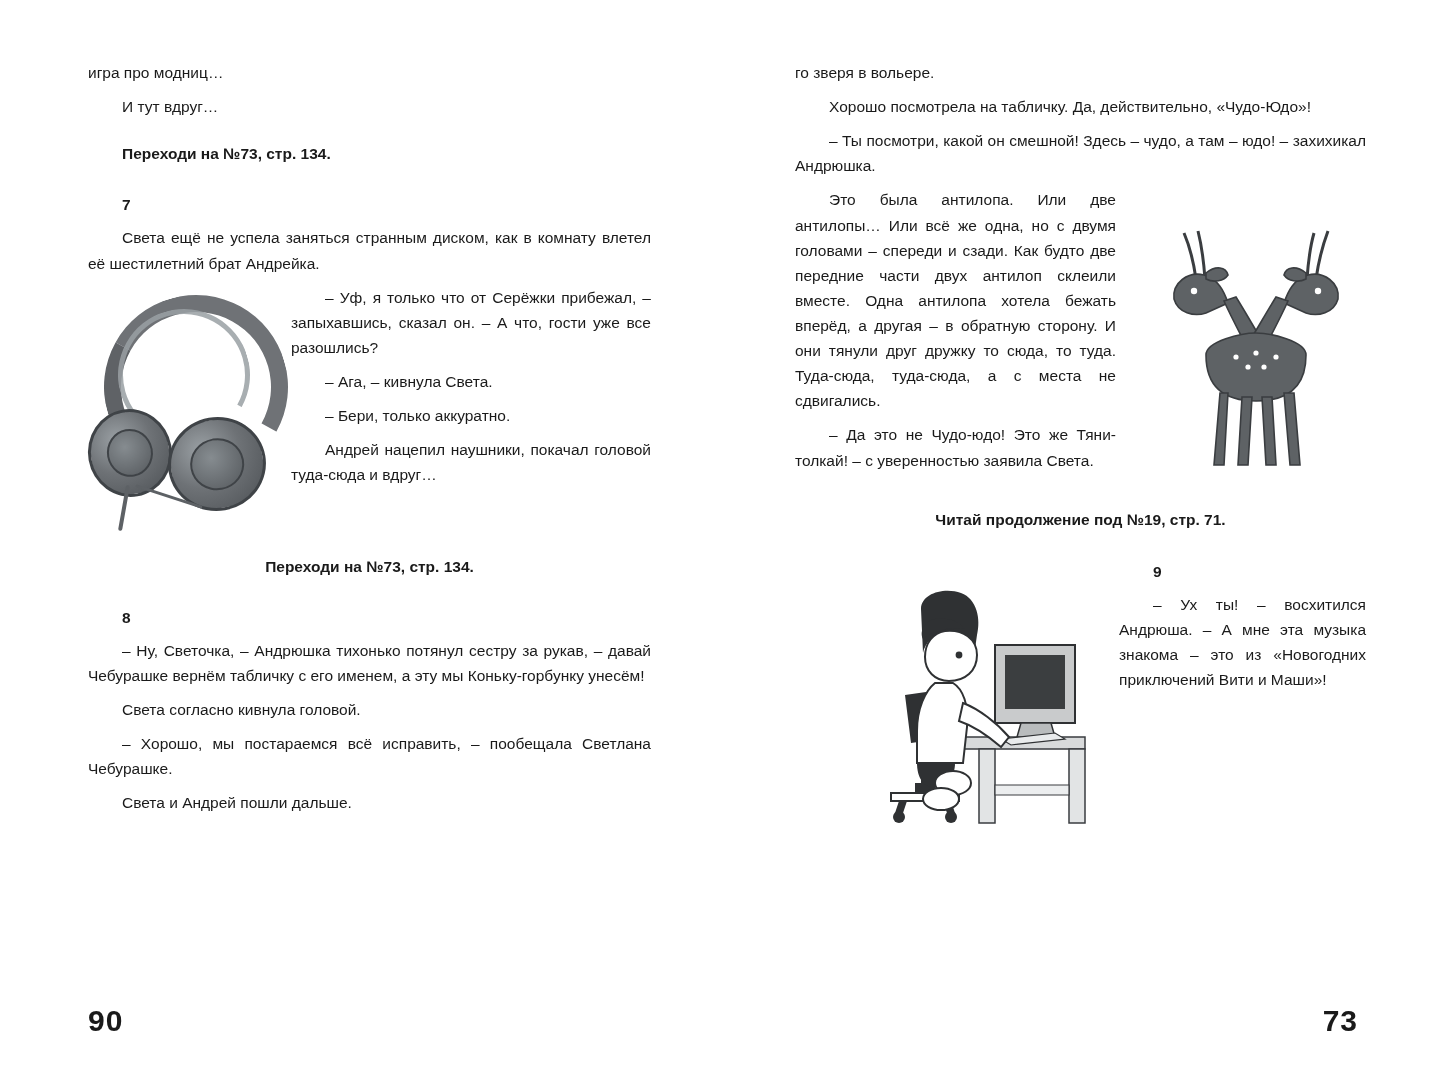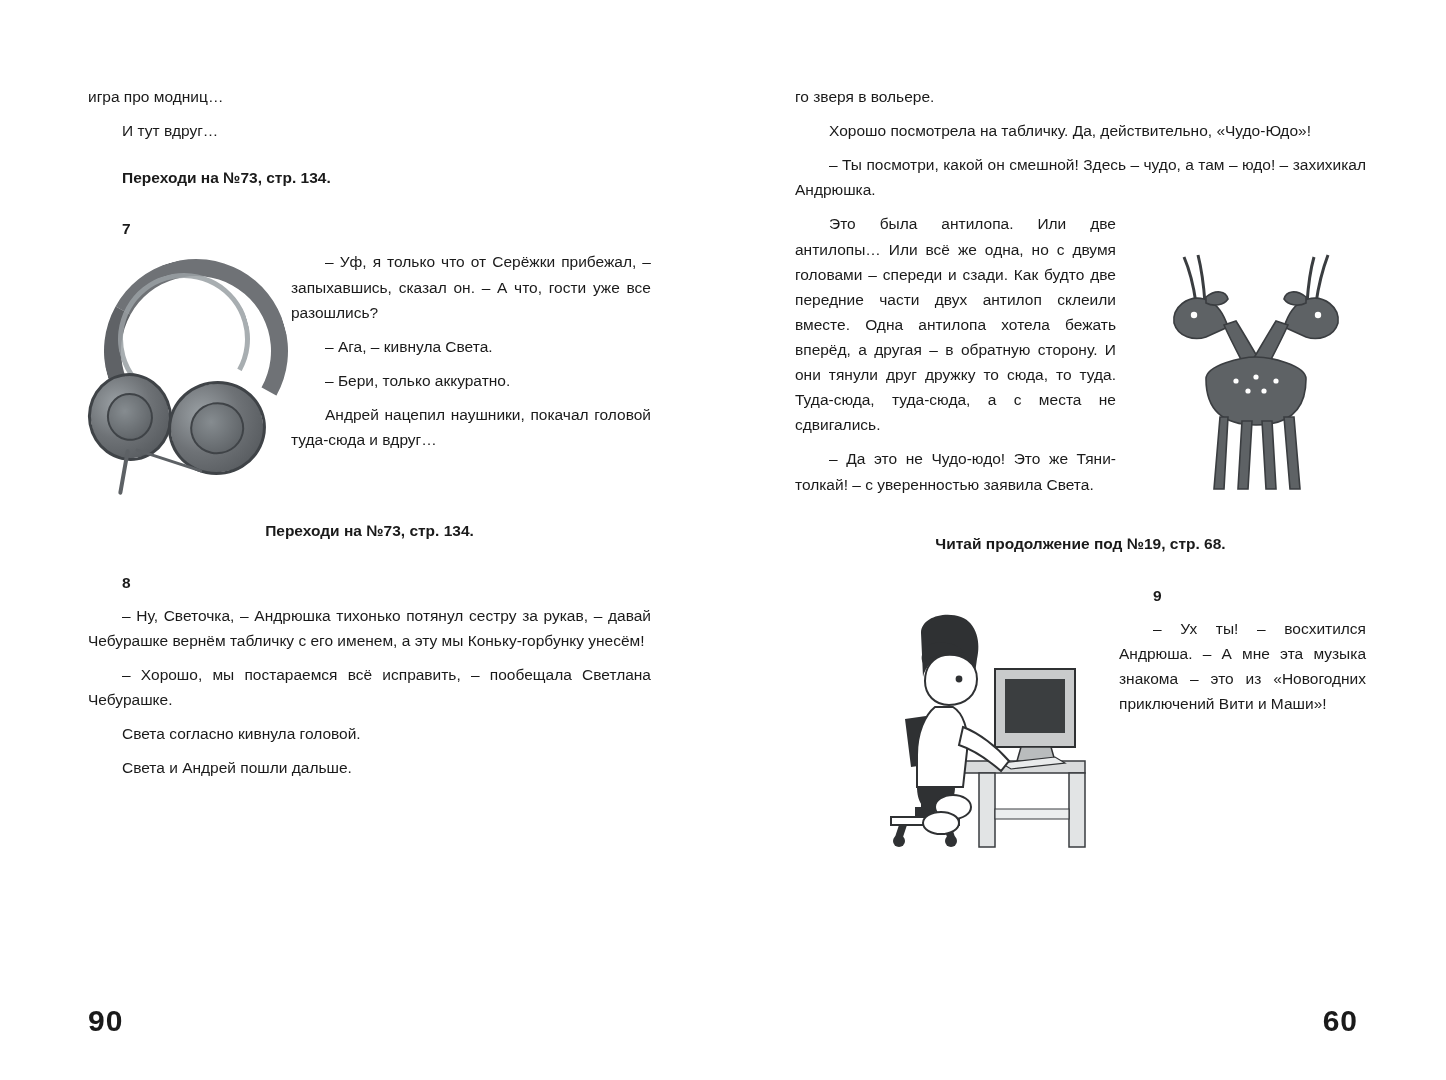--- a/index.html
+++ b/index.html
@@ -33,21 +33,21 @@
     position: relative;
     font-size: 15.5px;
     line-height: 1.62;
     text-align: justify;
     text-justify: inter-word;
   }
   p {
     margin: 0 0 9px 0;
   }
   .indent { text-indent: 34px; }
-  .noindent { text-indent: 0; margin-top: 24px; }
+  .noindent { text-indent: 0; }
   .section-num {
     font-weight: 700;
     text-indent: 34px;
     margin: 26px 0 8px 0;
   }
   .goto {
     font-weight: 700;
     text-indent: 34px;
     margin: 22px 0 16px 0;
   }
@@ -167,20 +167,21 @@
   <div class="page page-left">
     <div class="col">
 
       <p class="noindent">игра про модниц…</p>
       <p class="indent">И тут вдруг…</p>
 
       <p class="goto">Переходи на №73, стр. 134.</p>
 
       <p class="section-num">7</p>
 
+      <p class="indent">Света ещё не успела заняться странным диском, как в комнату влетел её шестилетний брат Андрейка.</p>
 
       <div class="headphones fl-left">
         <div class="hp-band"></div>
         <div class="hp-band-inner"></div>
         <div class="hp-cup left">
           <div class="hp-cup-in"></div>
         </div>
         <div class="hp-cup right">
           <div class="hp-cup-in"></div>
         </div>
@@ -193,22 +194,22 @@
       <p class="indent">– Бери, только аккуратно.</p>
       <p class="indent">Андрей нацепил наушники, покачал головой туда-сюда и вдруг…</p>
 
       <div style="clear:both"></div>
 
       <p class="goto-center">Переходи на №73, стр. 134.</p>
 
       <p class="section-num">8</p>
 
       <p class="indent">– Ну, Светочка, – Андрюшка тихонько потянул сестру за рукав, – давай Чебурашке вернём табличку с его именем, а эту мы Коньку-горбунку унесём!</p>
+      <p class="indent">Света согласно кивнула головой.</p>
       <p class="indent">– Хорошо, мы постараемся всё исправить, – пообещала Светлана Чебурашке.</p>
-      <p class="indent">Света согласно кивнула головой.</p>
       <p class="indent">Света и Андрей пошли дальше.</p>
 
     </div>
     <div class="folio folio-left">90</div>
   </div>
 
   <div class="page page-right">
     <div class="col">
 
       <p class="noindent">го зверя в вольере.</p>
@@ -252,21 +253,21 @@
             <circle cx="124" cy="166" r="2.6"></circle>
           </g>
         </svg>
       </div>
 
       <p class="indent">Это была антилопа. Или две антилопы… Или всё же одна, но с двумя головами – спереди и сзади. Как будто две передние части двух антилоп склеили вместе. Одна антилопа хотела бежать вперёд, а другая – в обратную сторону. И они тянули друг дружку то сюда, то туда. Туда-сюда, туда-сюда, а с места не сдвигались.</p>
       <p class="indent">– Да это не Чудо-юдо! Это же Тяни-толкай! – с уверенностью заявила Света.</p>
 
       <div style="clear:both"></div>
 
-      <p class="goto-center-r">Читай продолжение под №19, стр. 68.</p>
+      <p class="goto-center-r">Читай продолжение под №19, стр. 71.</p>
 
       <div class="computer-kid fl-left">
         <svg viewBox="0 0 270 265" width="270" height="265">
 
           <g>
             <path d="M96 150 L256 150 L256 162 L96 162 Z" fill="#d8dadb" stroke="#3a3d40" stroke-width="1.5"></path>
             <path d="M150 162 L166 162 L166 236 L150 236 Z" fill="#e2e4e5" stroke="#3a3d40" stroke-width="1.5"></path>
             <path d="M240 162 L256 162 L256 236 L240 236 Z" fill="#e2e4e5" stroke="#3a3d40" stroke-width="1.5"></path>
             <path d="M166 198 L240 198 L240 208 L166 208 Z" fill="#eceeef" stroke="#3a3d40" stroke-width="1.2"></path>
           </g>
@@ -301,16 +302,16 @@
             <ellipse cx="124" cy="196" rx="18" ry="12" fill="#ffffff" stroke="#2f3133" stroke-width="2"></ellipse>
             <ellipse cx="112" cy="212" rx="18" ry="11" fill="#ffffff" stroke="#2f3133" stroke-width="2"></ellipse>
           </g>
         </svg>
       </div>
 
       <p class="section-num">9</p>
       <p class="indent">– Ух ты! – восхитился Андрюша. – А мне эта музыка знакома – это из «Новогодних приключений Вити и Маши»!</p>
 
     </div>
-    <div class="folio folio-right">60</div>
+    <div class="folio folio-right">73</div>
   </div>
 
 </div>
 
 </body></html>

